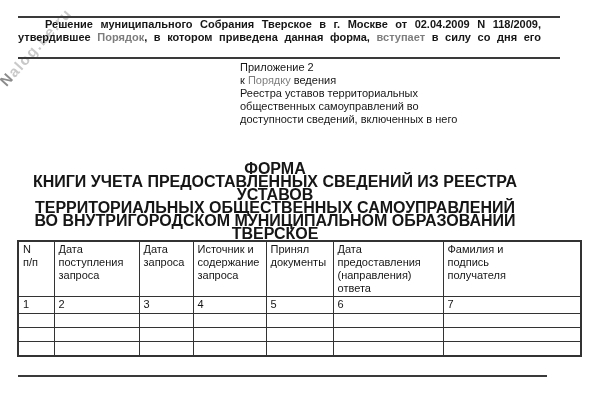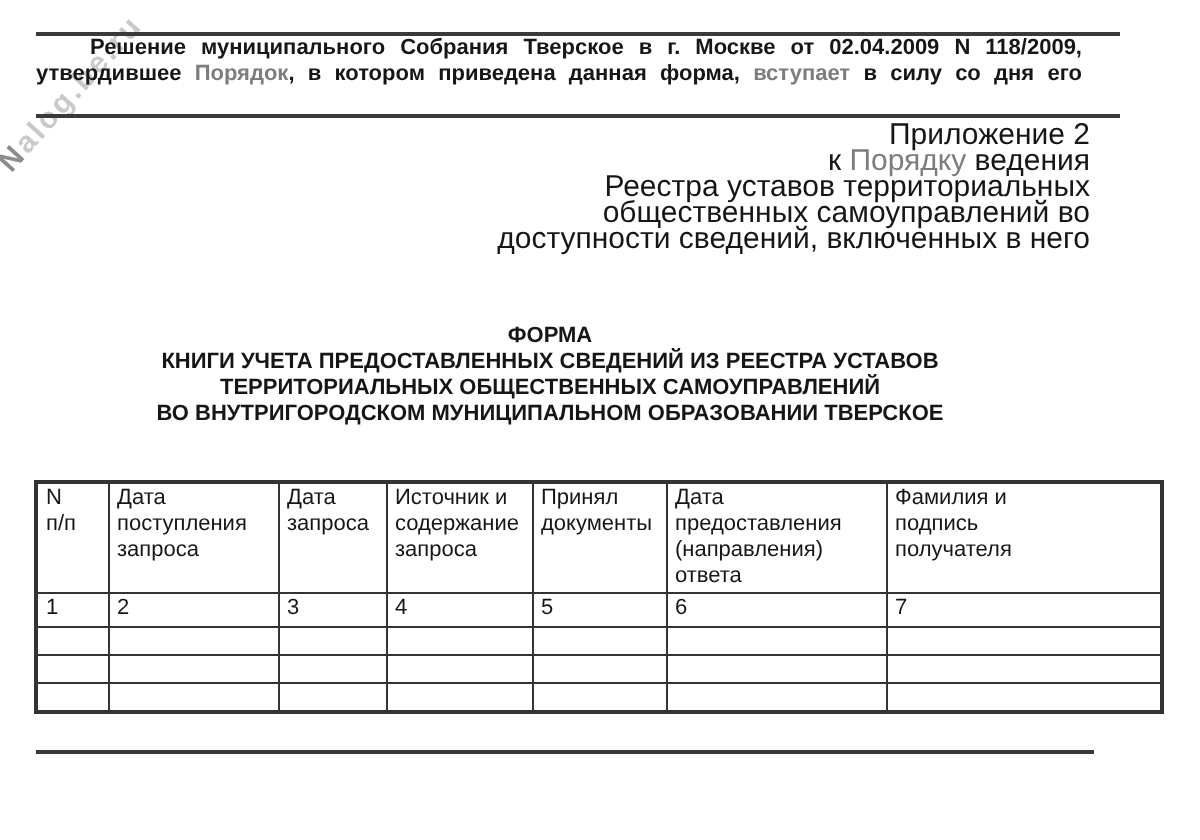--- a/index.html
+++ b/index.html
@@ -16,24 +16,24 @@
   }
   .wm-dark{color:#8c8c8c;}
   .wm-light{color:#c9c9c9;}
   
   #note{position:absolute;left:18px;top:18px;width:523px;font-size:11px;line-height:13px;font-weight:bold;}
   .note-line{text-align:justify;text-align-last:justify;}
   .note-line.first{text-indent:27px;}
   .note-line.last{text-align:left;text-align-last:left;}
   .doc-link{color:#7d7d7d;font-weight:bold;text-decoration:none;cursor:pointer;}
   
-  #appendix{position:absolute;left:240px;top:61px;width:305px;font-size:15px;line-height:13px;text-align:right;}
+  #appendix{position:absolute;left:240px;top:61px;width:305px;font-size:11px;line-height:13px;text-align:left;}
   #appendix .doc-link{font-weight:normal;}
   
-  #form-title{position:absolute;left:8px;top:162px;width:534px;font-size:11px;line-height:13px;font-weight:bold;text-align:center;}
+  #form-title{position:absolute;left:8px;top:162px;width:534px;font-size:16px;line-height:13px;font-weight:bold;text-align:center;}
   
   #register-table{
     position:absolute;left:17px;top:240px;
     border-collapse:collapse;table-layout:fixed;width:563px;
     font-size:11px;line-height:13px;color:#161616;
     border:2px solid #333;
   }
   #register-table td{
     border:1px solid #333;vertical-align:top;padding:1px 3px 1px 4px;
     white-space:pre-line;overflow:hidden;

